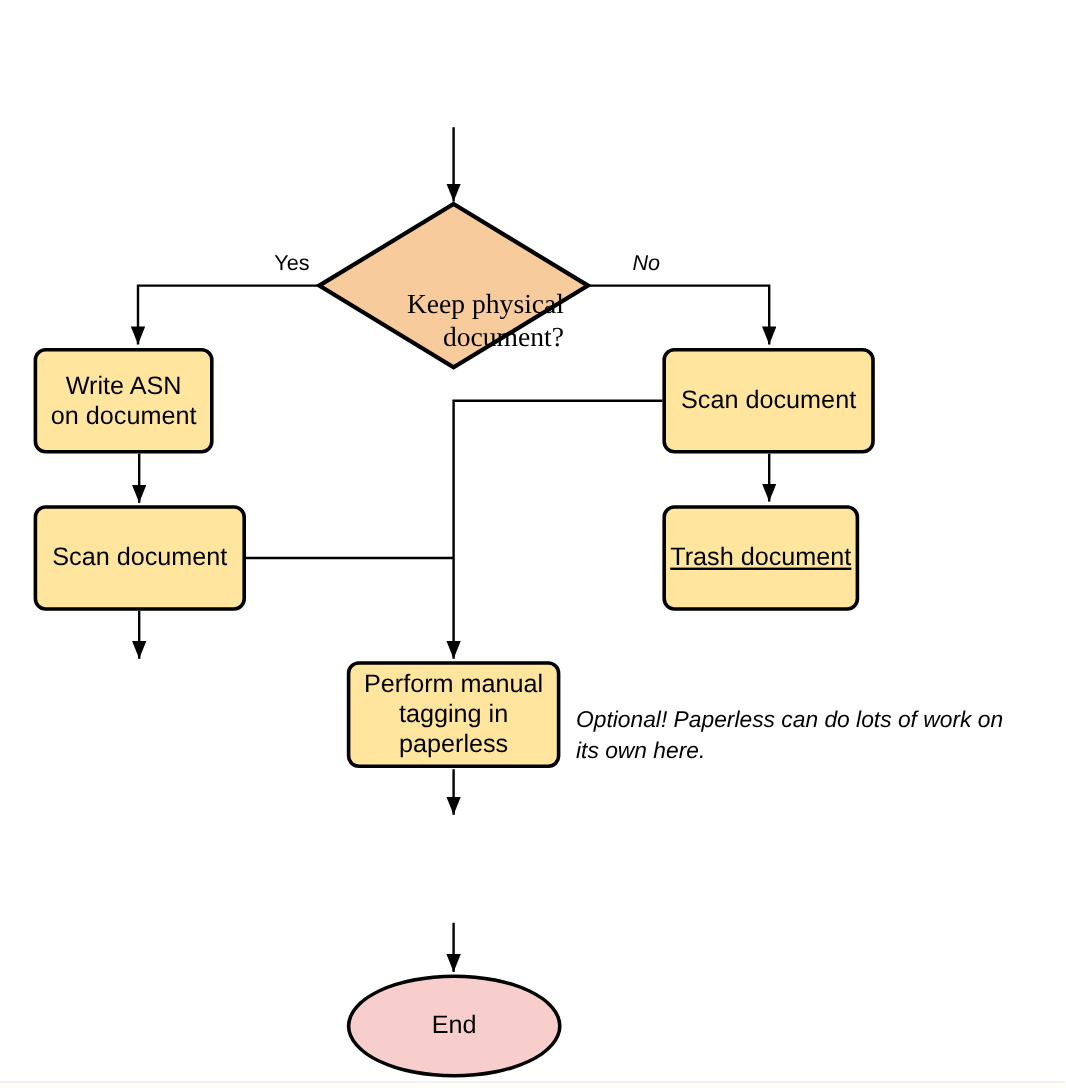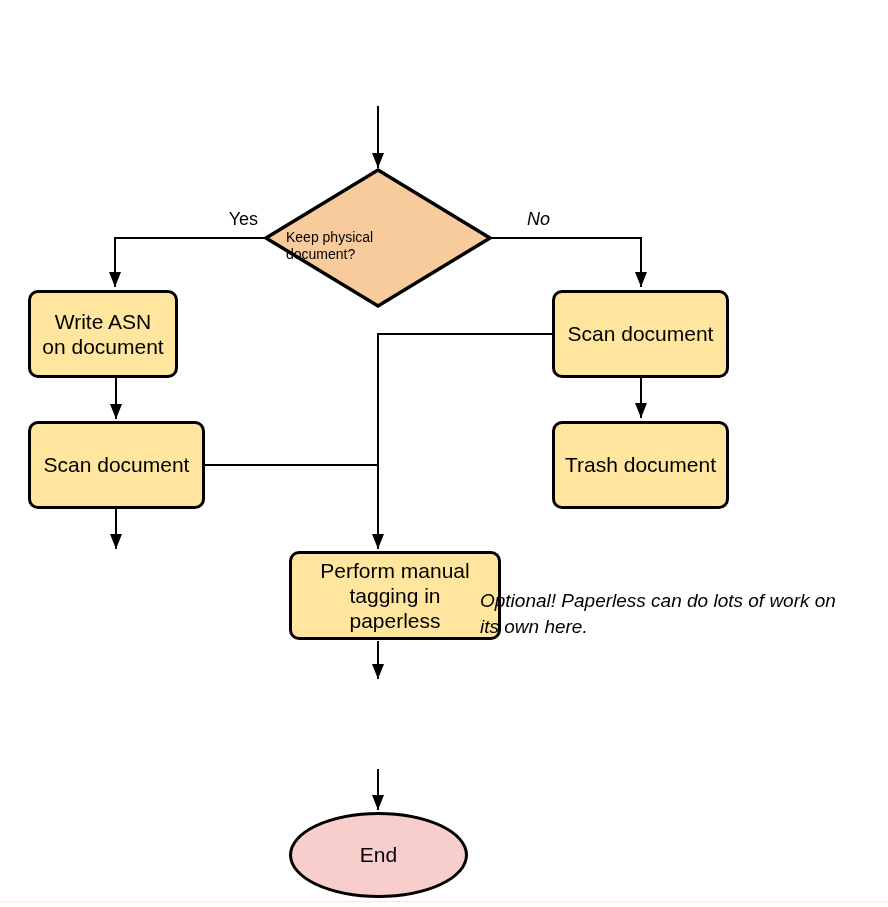--- a/index.html
+++ b/index.html
@@ -46,24 +46,25 @@
     border: 3.5px solid var(--shape-stroke, #000);
     border-radius: 10px;
   }
   .terminator {
     background: var(--terminator-fill, #f8cecc);
     border: 3.5px solid var(--shape-stroke, #000);
     border-radius: 50%;
   }
   .decision-label {
     position: absolute;
-    text-align: left;
-    font-size: 14px;
+    text-align: right;
+    font-size: 23px;
     line-height: 1.2;
     white-space: pre-line;
+    font-family: Liberation Serif, serif;
   }
   .edge-label {
     position: absolute;
     width: 60px;
     text-align: right;
     font-size: 18px;
     line-height: 1.3;
   }
   .annotation {
     position: absolute;
@@ -136,25 +137,25 @@
 
   <div class="node process" style="left:28px; top:421px; width:177px; height:88px;">
     <span>Scan document</span>
   </div>
 
 
   <div class="node process" style="left:552px; top:290px; width:177px; height:88px;">
     <span>Scan document</span>
   </div>
 
-  <div class="node process" style="left:552px; top:421px; width:177px; height:88px;">
+  <div class="node process" style="left:552px; top:421px; width:164px; height:88px;text-decoration:underline;">
     <span>Trash document</span>
   </div>
 
-  <div class="node process" style="left:289px; top:551px; width:212px; height:89px;">
+  <div class="node process" style="left:289px; top:551px; width:178px; height:89px;">
     <span>Perform manual
 tagging in
 paperless</span>
   </div>
 
 
   <div class="node terminator" style="left:289px; top:812px; width:179px; height:86px;">
     <span>End</span>
   </div>
 

